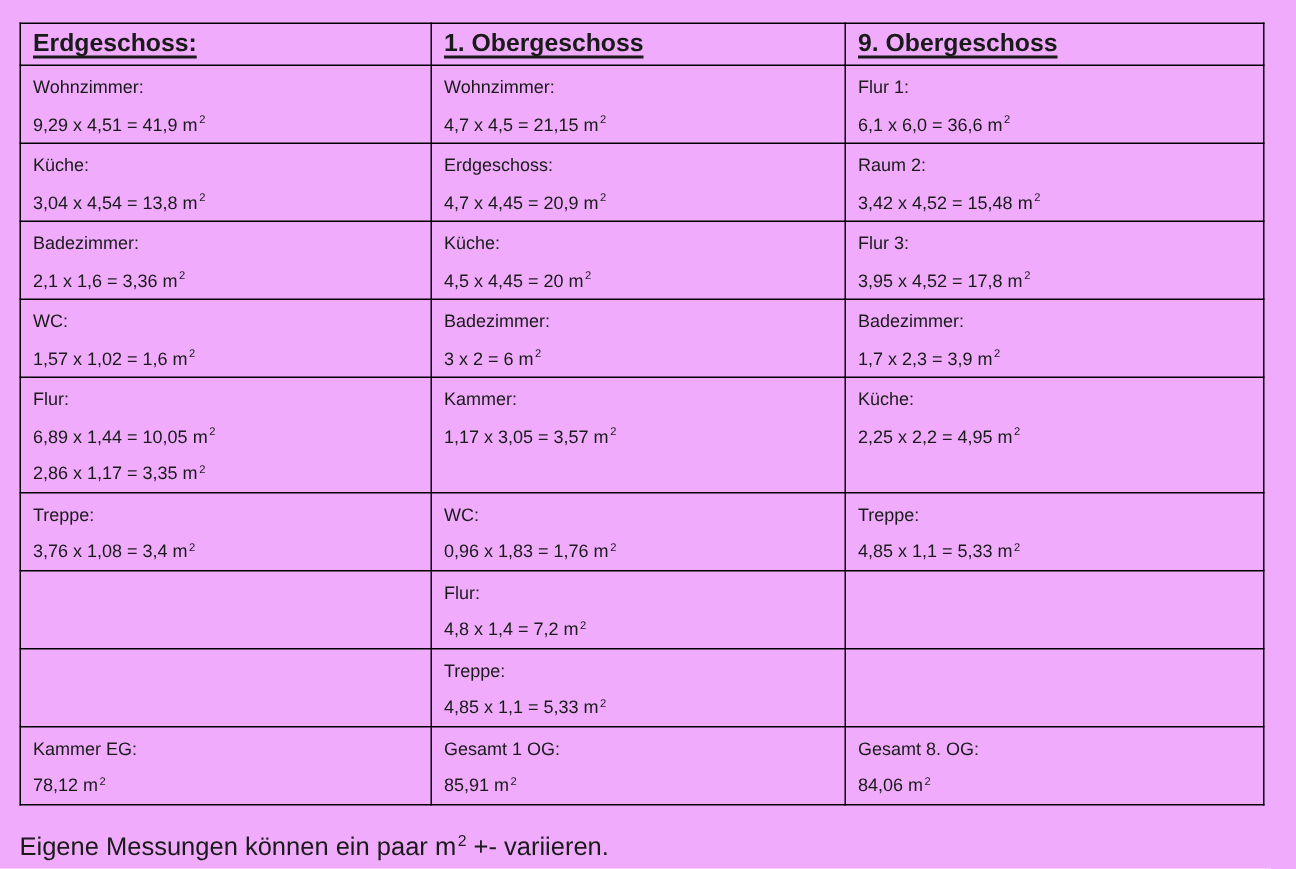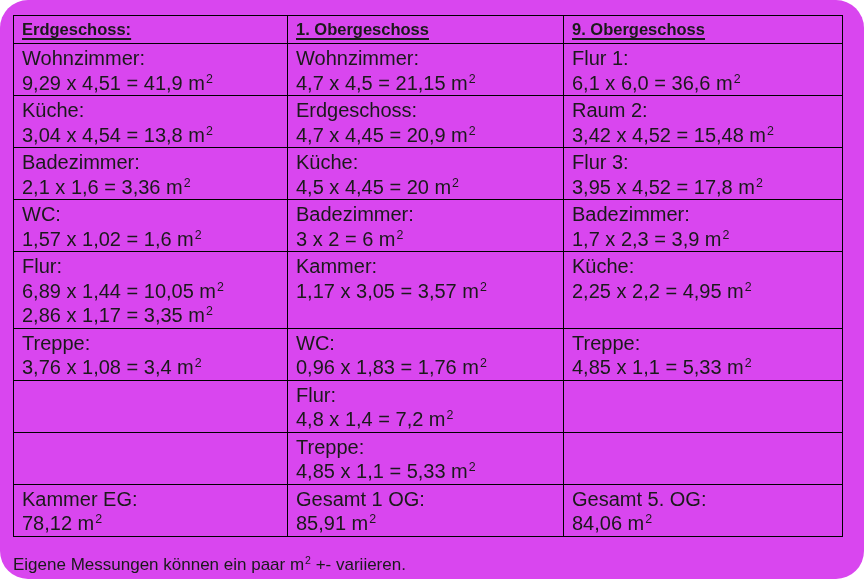--- a/index.html
+++ b/index.html
@@ -11,38 +11,37 @@
     width: 864px;
     height: 579px;
     position: relative;
     font-family: "Liberation Sans", sans-serif;
     color: #1a1a1a;
     overflow: hidden;
   }
   .page {
     position: absolute;
     inset: 0;
-    background: #d946ef;
-    border-radius: 28px;
+    background: #f0abfc;
   }
   table.measure-table {
     position: absolute;
     left: 13px;
     top: 15px;
     width: 829px;
     border-collapse: collapse;
     table-layout: fixed;
   }
   .measure-table th,
   .measure-table td {
     border: 1.5px solid #000000;
     vertical-align: top;
     text-align: left;
     padding: 2px 8px 0 8px;
-    font-size: 20px;
+    font-size: 12px;
     line-height: 24.5px;
     overflow: hidden;
   }
   .measure-table th {
     font-size: 16.5px;
     font-weight: 700;
     text-decoration: underline;
     text-decoration-thickness: 1.8px;
     text-underline-offset: 3px;
     padding-top: 1px;
@@ -199,21 +198,21 @@
         <tr>
           <td>
             <div class="cell-line">Kammer EG:</div>
             <div class="cell-line">78,12 m<sup class="sq">2</sup></div>
           </td>
           <td>
             <div class="cell-line">Gesamt 1 OG:</div>
             <div class="cell-line">85,91 m<sup class="sq">2</sup></div>
           </td>
           <td>
-            <div class="cell-line">Gesamt 5. OG:</div>
+            <div class="cell-line">Gesamt 8. OG:</div>
             <div class="cell-line">84,06 m<sup class="sq">2</sup></div>
           </td>
         </tr>
       </tbody>
   </table>
 
   <div class="footer-note">Eigene Messungen können ein paar m<sup class="sq">2</sup> +- variieren.</div>
 </div>
 
 </body></html>

